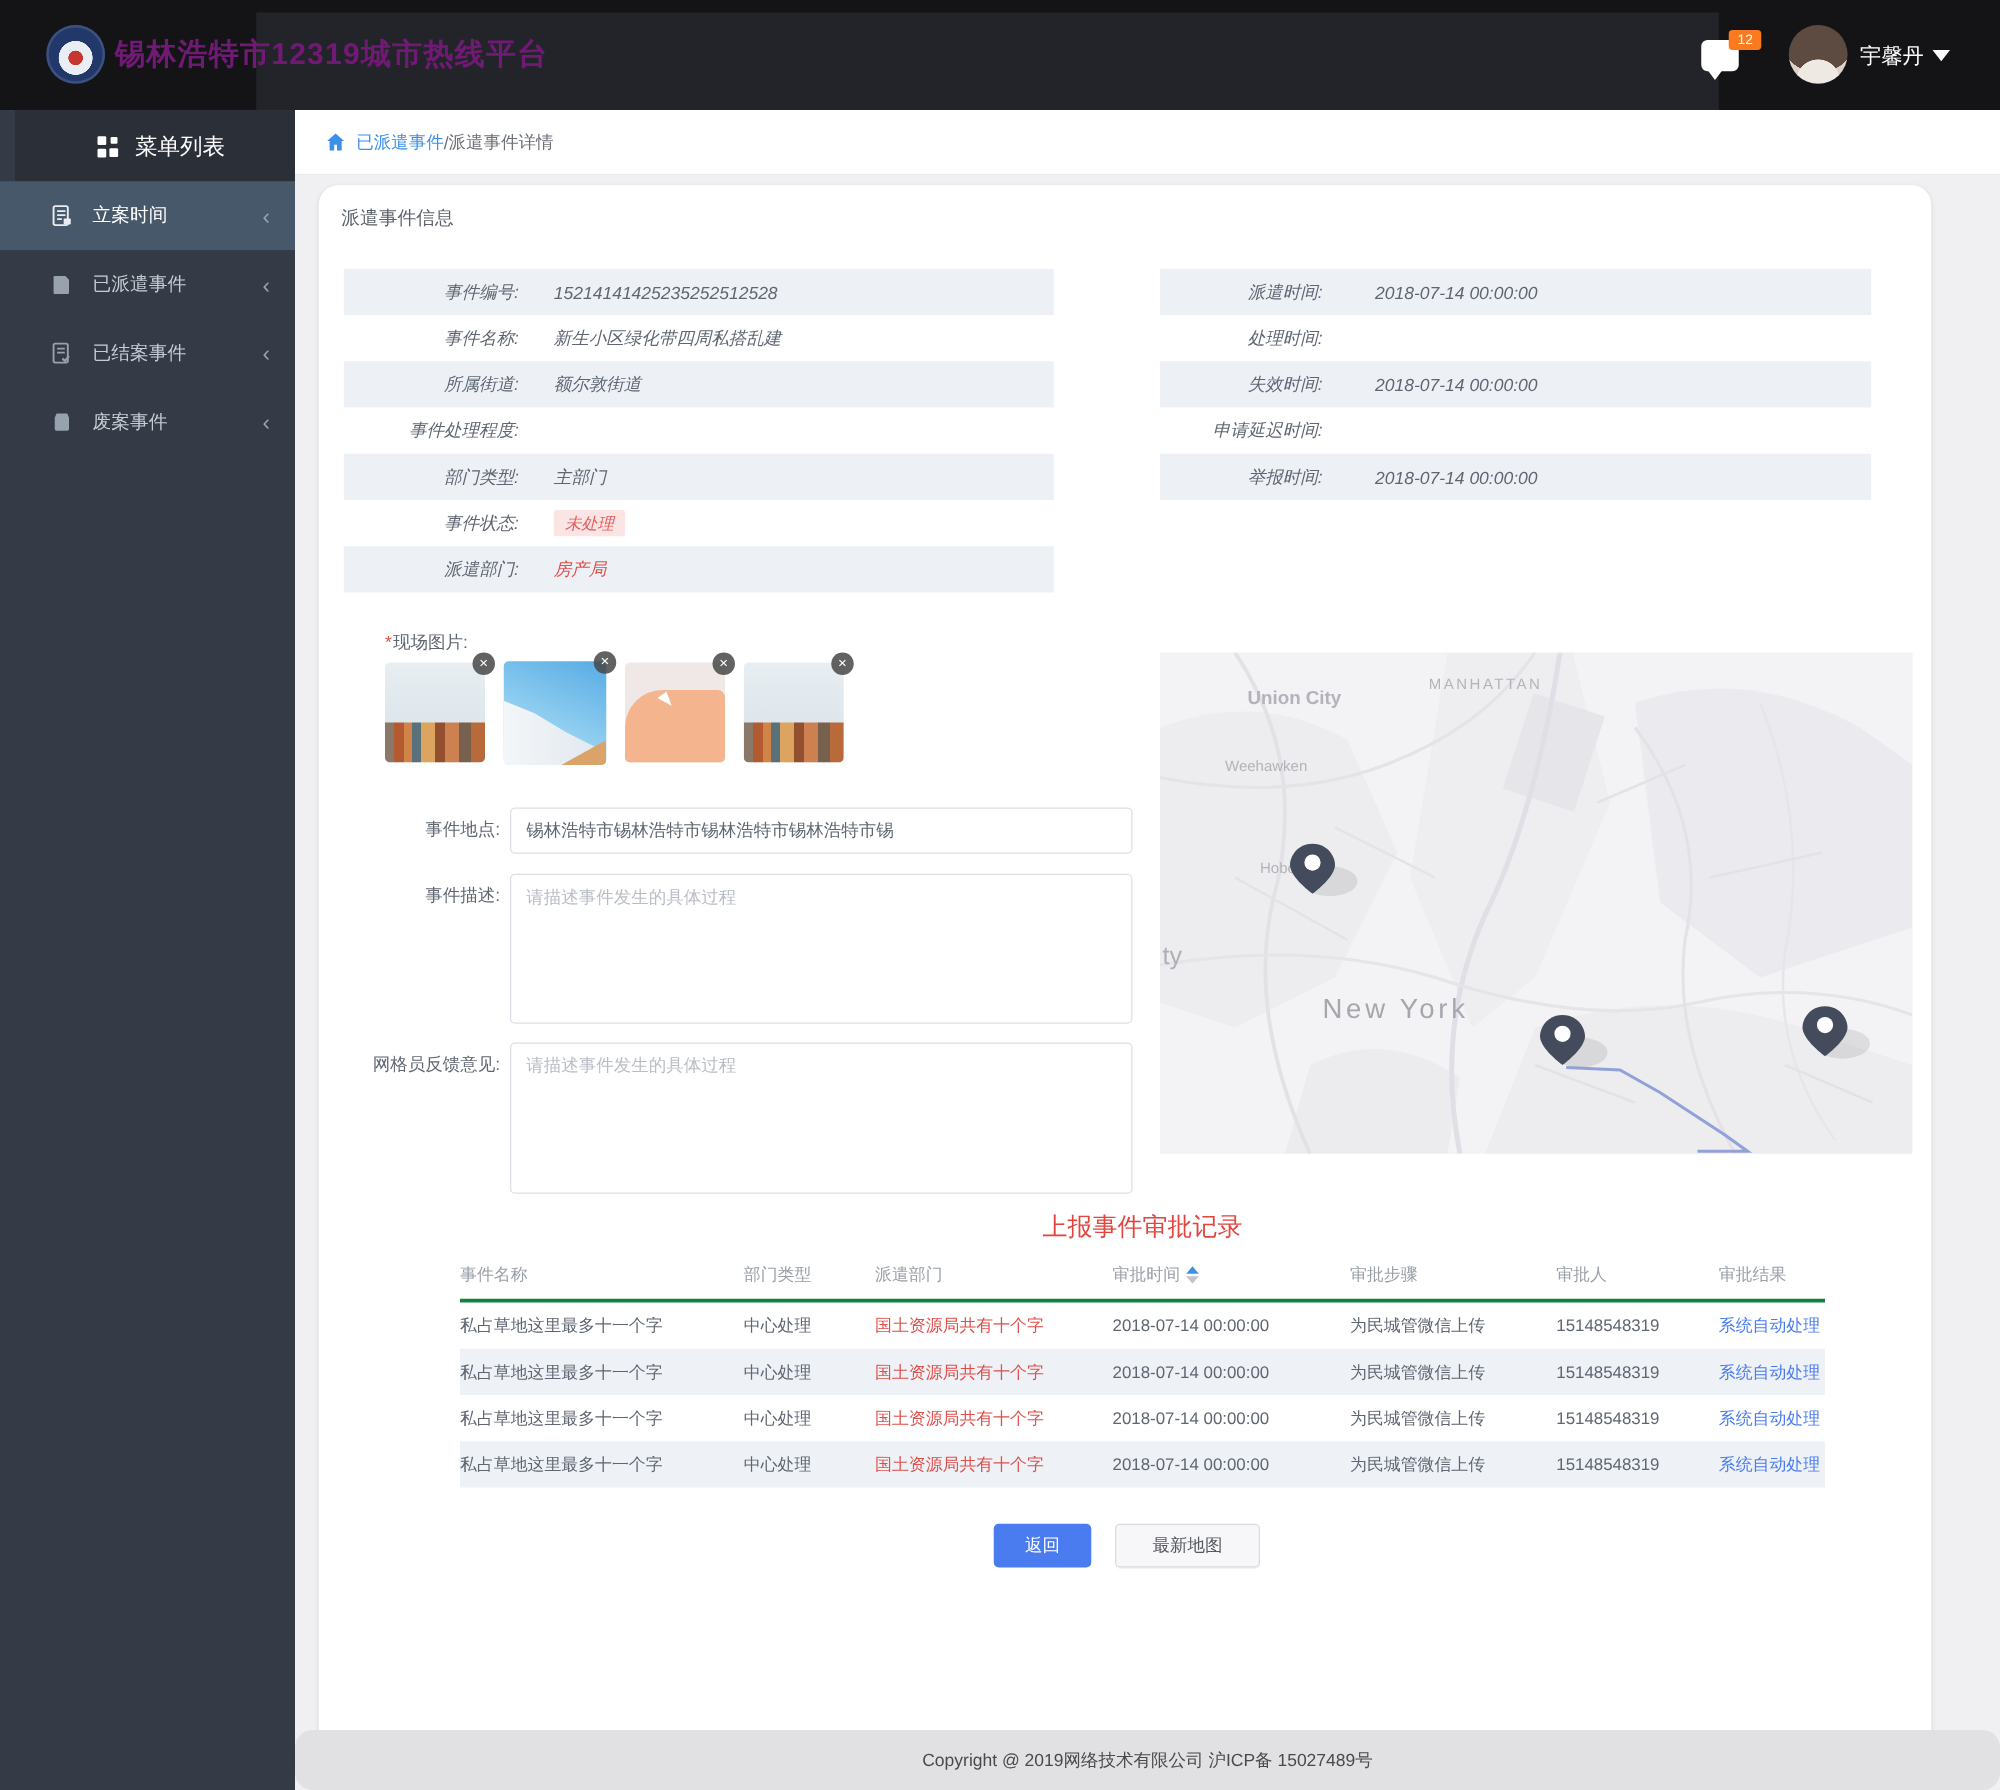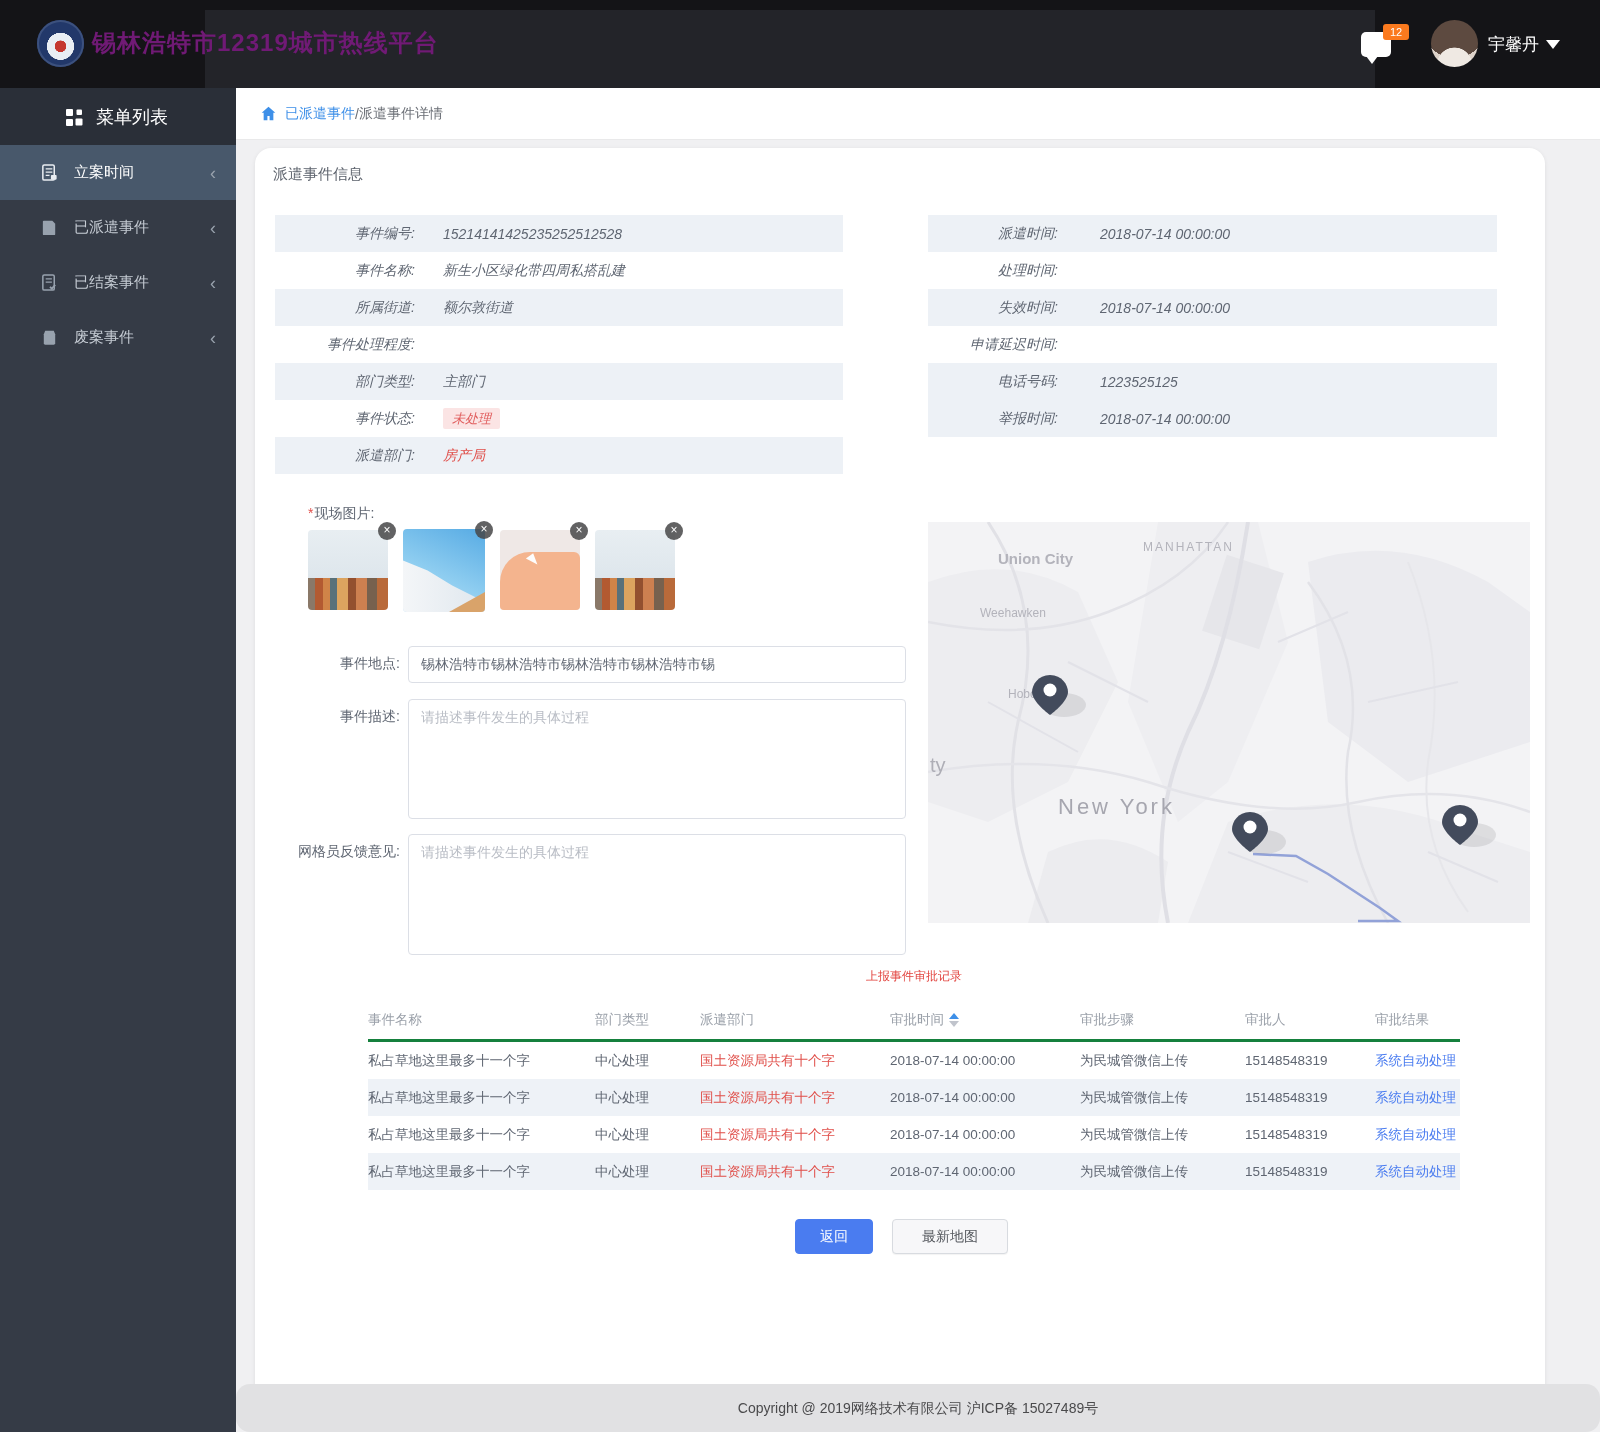--- a/index.html
+++ b/index.html
@@ -24,21 +24,21 @@
   .avatar { position:absolute; left:1431px; top:20px; width:47px; height:47px; border-radius:50%; overflow:hidden; z-index:22;
     background:
       radial-gradient(circle at 50% 96%, #efe9e3 0 34%, rgba(0,0,0,0) 35%),
       radial-gradient(ellipse 58% 46% at 50% 34%, #5d4a40 0 100%, rgba(0,0,0,0) 101%),
       #ded3ca; }
   .username { position:absolute; left:1488px; top:33px; color:#ffffff; font-size:17px; z-index:22; }
   .user-caret { position:absolute; left:1546px; top:40px; width:0; height:0;
     border-left:7px solid transparent; border-right:7px solid transparent; border-top:9px solid #ffffff; z-index:22; }
   
   .sidebar { position:absolute; left:0; top:88px; width:236px; height:1344px; background:#353b46; z-index:10; }
-  .menu-head { height:57px; background:#2a2f38; display:flex; align-items:center; padding-left:64px; color:#ffffff; font-size:18px; }
+  .menu-head { height:57px; background:#2a2f38; display:flex; align-items:center; padding-left:64px; color:#ffffff; font-size:18px;margin-left:12px; }
   .menu-head svg { width:20px; height:20px; margin-right:12px; }
   .side-item { height:55px; display:flex; align-items:center; padding-left:40px; color:#c6ccd4; font-size:15px; position:relative; cursor:pointer; }
   .side-item svg { width:19px; height:19px; margin-right:15px; color:#98a2ae; }
   .side-item.active { background:#48586b; color:#ffffff; }
   .side-item.active svg { color:#e9edf2; }
   .chev { position:absolute; right:20px; top:50%; transform:translateY(-50%); color:#99a2ad; font-size:18px; line-height:1; }
   
   .crumbbar { position:absolute; left:236px; top:88px; width:1364px; height:52px; background:#ffffff; border-bottom:1px solid #e9e9ea; display:flex; align-items:center; padding-left:24px; z-index:5; }
   .crumbbar svg { width:17px; height:17px; margin-right:8px; }
   .crumb-parent { color:#3d8fe8; font-size:14px; cursor:pointer; }
@@ -81,21 +81,21 @@
   .f-input { position:absolute; left:153px; width:498px; border:1px solid #dcdfe6; border-radius:4px; font-size:14px; color:#5f6672; font-family:inherit; outline:none; }
   input.f-input { height:37px; padding:0 12px; }
   textarea.f-input { padding:9px 12px; resize:none; }
   .f-input::placeholder { color:#b9bdc5; }
   
   .map { position:absolute; left:673px; top:374px; width:602px; height:401px; background:#f3f3f5; overflow:hidden; cursor:grab; }
   .map svg { position:absolute; left:0; top:0; }
   .map-label { position:absolute; color:#b3b3bb; white-space:nowrap; z-index:1; }
   .map svg.pins { z-index:2; }
   
-  .appr-title { position:absolute; left:113px; top:820px; width:1092px; text-align:center; color:#e2443f; font-size:12px; }
+  .appr-title { position:absolute; left:113px; top:820px; width:1092px; text-align:center; color:#e2443f; font-size:20px; }
   .appr-table { position:absolute; left:113px; top:852px; width:1092px; font-size:13.5px; }
   .thead, .trow { display:grid; grid-template-columns:227px 105px 190px 190px 165px 130px 85px; align-items:center; }
   .thead { height:42px; color:#9aa0a9; border-bottom:3px solid #15803d; }
   .trow { height:37px; color:#5f6672; }
   .trow.striped { background:#eef2f7; }
   .cell.dep { color:#e04f4a; }
   .cell.link { color:#4a7cf0; cursor:pointer; }
   .sort-icon { display:inline-block; vertical-align:middle; margin-left:5px; }
   .sort-icon i { display:block; width:0; height:0; border-left:5px solid transparent; border-right:5px solid transparent; }
   .sort-icon .up { border-bottom:6px solid #3d8fe8; margin-bottom:2px; }
@@ -217,24 +217,20 @@
         <span class="lab">处理时间:</span>
         <span class="val"></span>
       </div>
     <div class="irow striped">
         <span class="lab">失效时间:</span>
         <span class="val">2018-07-14 00:00:00</span>
       </div>
     <div class="irow">
         <span class="lab">申请延迟时间:</span>
         <span class="val"></span>
-      </div>
-    <div class="irow striped">
-        <span class="lab">电话号码:</span>
-        <span class="val">1223525125</span>
       </div>
     <div class="irow striped">
         <span class="lab">举报时间:</span>
         <span class="val">2018-07-14 00:00:00</span>
       </div>
   </div>
 
   <div class="photos-label"><span class="req">*</span><span>现场图片:</span></div>
   <div class="thumbs">
     <div class="thumb">

